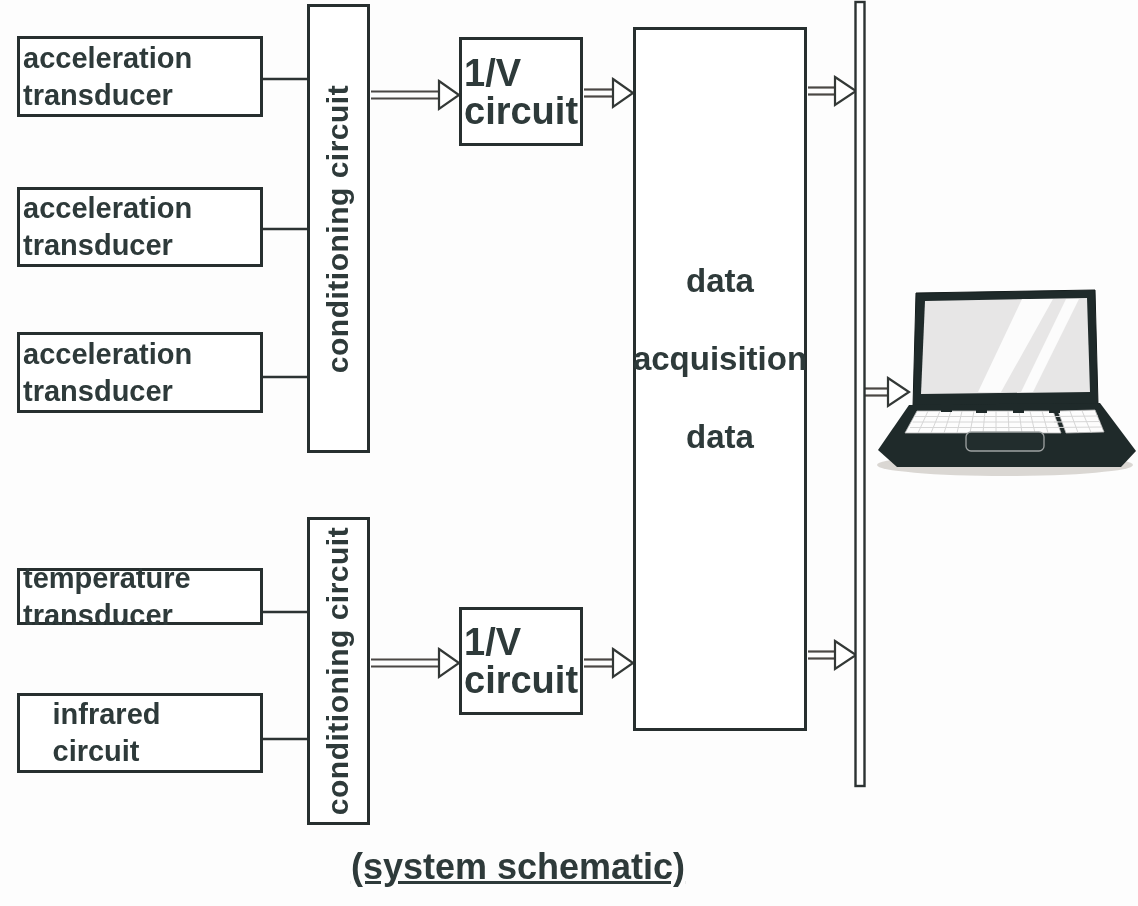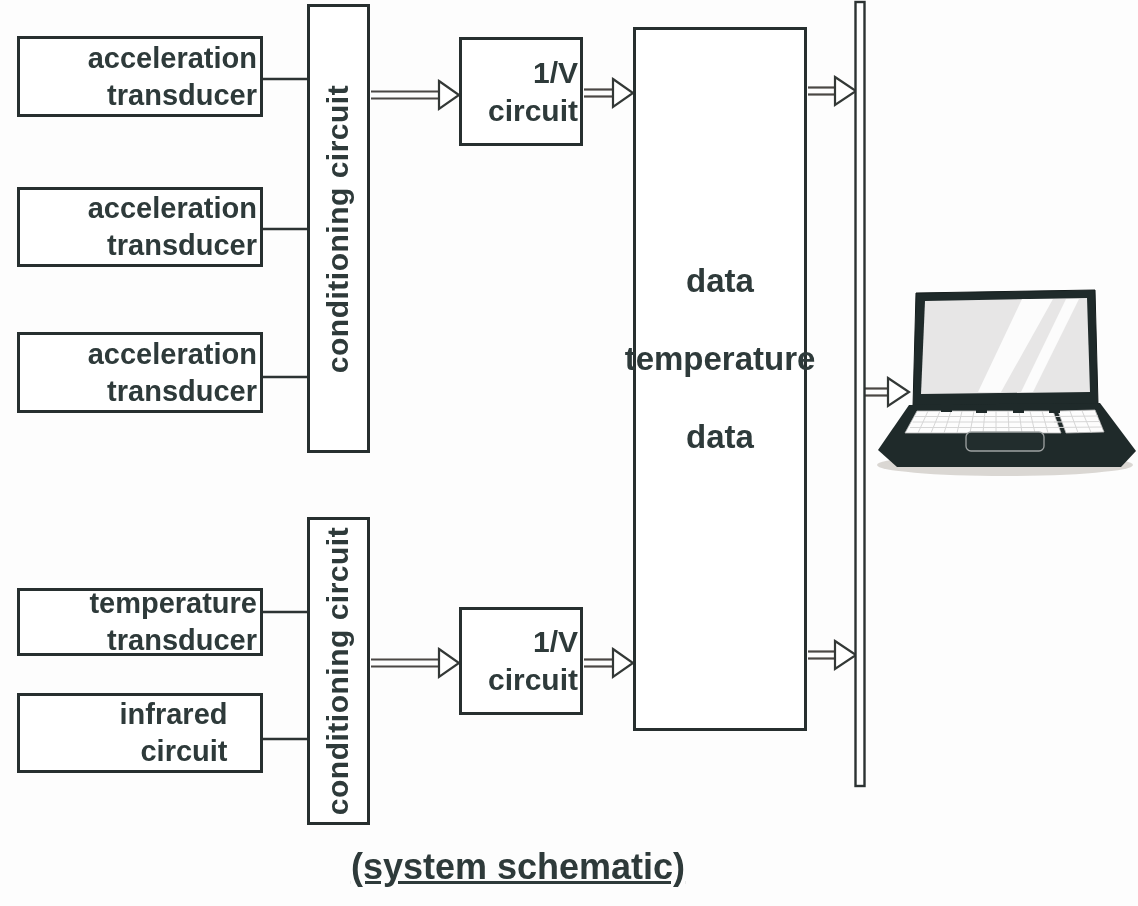--- a/index.html
+++ b/index.html
@@ -2,31 +2,31 @@
 <html><head>
 <meta charset="utf-8">
 <style>
   html,body{margin:0;padding:0;background:#fdfdfd;}
   .stage{
     position:relative;width:1138px;height:906px;background:#fdfdfd;overflow:hidden;
     font-family:"Liberation Sans",sans-serif;color:#2e3a3a;
   }
   .box{
     position:absolute;box-sizing:border-box;background:#ffffff;border:3px solid #272f2f;
-    display:flex;align-items:center;justify-content:center;text-align:right;
+    display:flex;align-items:center;justify-content:center;text-align:left;
     font-weight:700;color:#2e3a3a;
   }
   .sensor{font-size:29px;line-height:37px;}
   .sensor .label{max-width:234px;}
   .sensor.ir .label{max-width:175px;}
   .vbox .label{
     transform:rotate(-90deg);white-space:nowrap;flex:none;
     font-size:30px;letter-spacing:0.5px;
   }
-  .iv{font-size:30px;line-height:38px;}
+  .iv{font-size:38px;line-height:38px;}
   .iv .label{max-width:114px;}
   .daq{flex-direction:column;gap:40px;font-size:33px;padding-bottom:40px;}
   .caption{
     position:absolute;left:518px;top:846px;transform:translateX(-50%);
     font-weight:700;font-size:36px;white-space:nowrap;color:#2e3a3a;text-decoration:underline;
   }
   .overlay{position:absolute;left:0;top:0;width:1138px;height:906px;}
 </style>
 </head>
 <body>
@@ -151,25 +151,25 @@
   <div class="box vbox" style="left:307px;top:4px;width:63px;height:449px">
     <span class="label">conditioning circuit</span>
   </div>
 
   <div class="box iv" style="left:459px;top:37px;width:124px;height:109px">
     <span class="label">1/V circuit</span>
   </div>
 
   <div class="box daq" style="left:633px;top:27px;width:174px;height:704px">
     <span class="label">data</span>
-    <span class="label">temperature</span>
+    <span class="label">acquisition</span>
     <span class="label">data</span>
   </div>
 
-  <div class="box sensor" style="left:17px;top:588px;width:246px;height:68px">
+  <div class="box sensor" style="left:17px;top:568px;width:246px;height:57px">
     <span class="label">temperature transducer</span>
   </div>
   <div class="box sensor ir" style="left:17px;top:693px;width:246px;height:80px">
     <span class="label">infrared circuit</span>
   </div>
 
   <div class="box vbox" style="left:307px;top:517px;width:63px;height:308px">
     <span class="label">conditioning circuit</span>
   </div>
 

